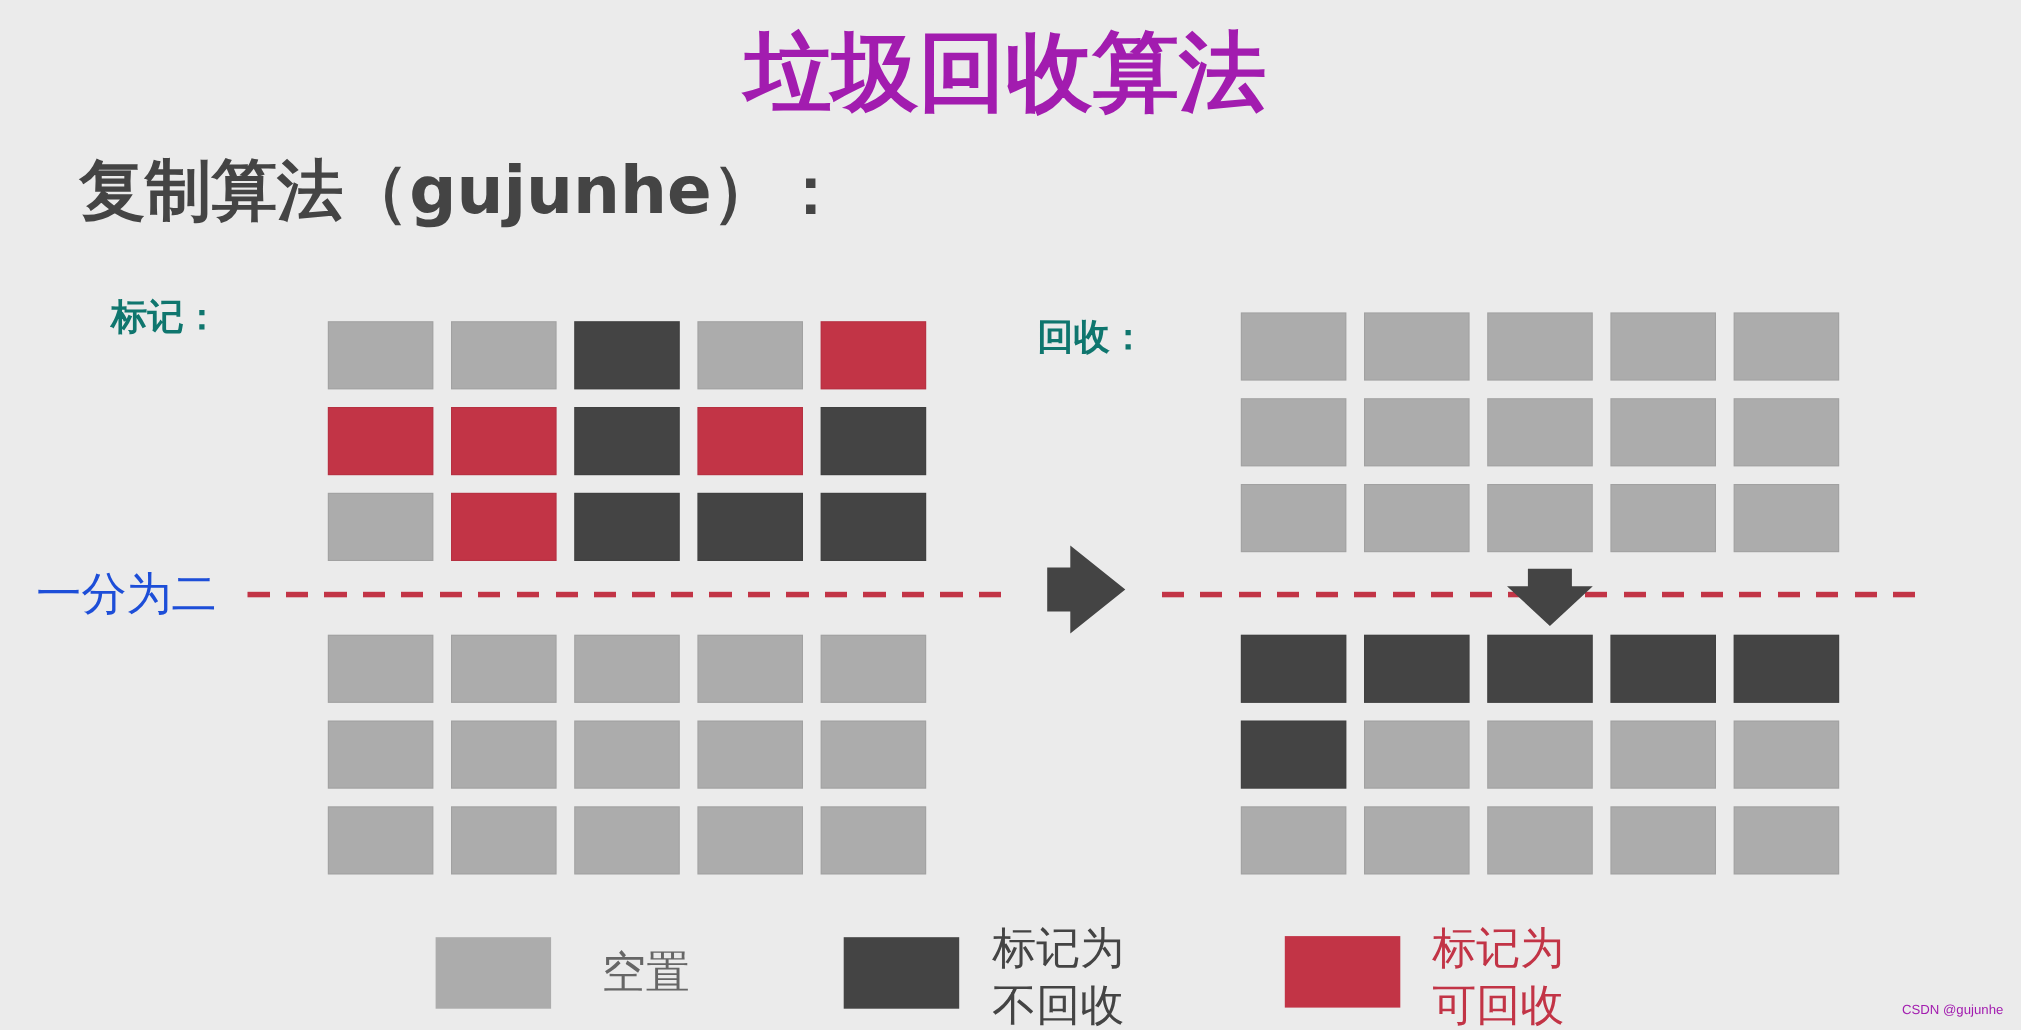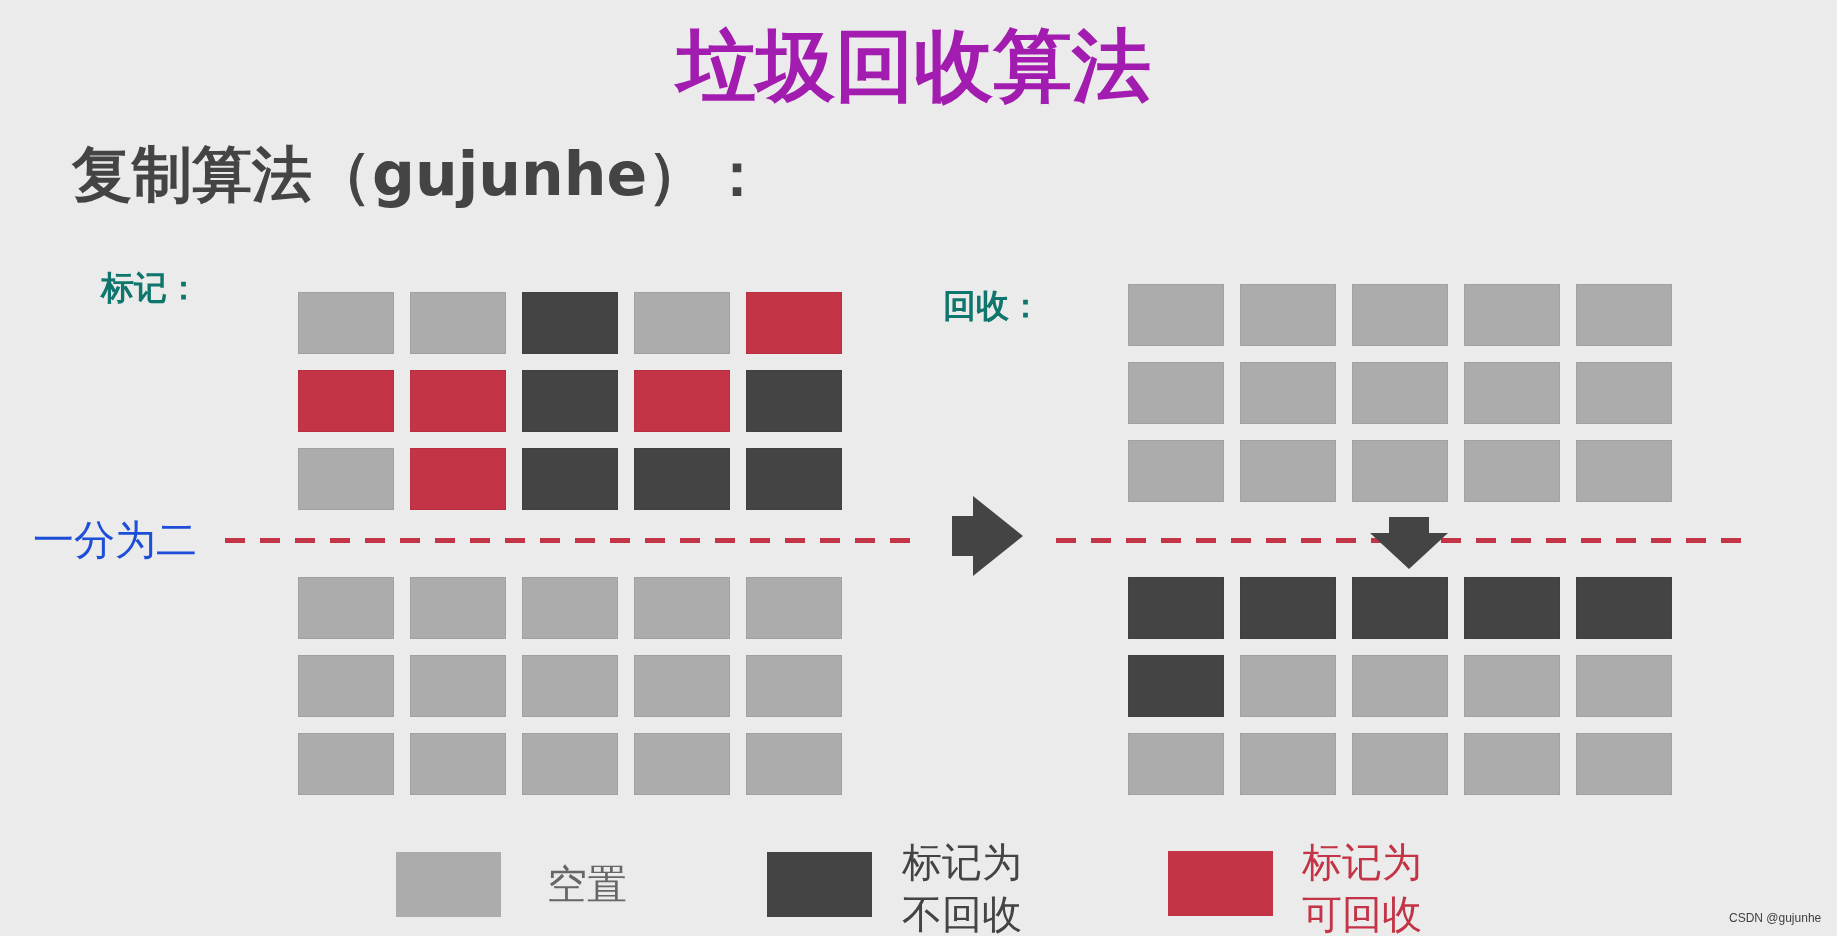--- a/index.html
+++ b/index.html
@@ -29,21 +29,21 @@
   }
   .grid { display: grid; grid-template-columns: repeat(5, 96px); column-gap: 16px; row-gap: 16px; }
   .cell { width: 96px; height: 62px; box-sizing: border-box; border: 1px solid rgba(0,0,0,0.06); }
   .cell.empty { background: #acacac; }
   .cell.live { background: #444444; }
   .cell.garbage { background: #c23446; }
   .dashes { height: 5px; top: 538px;
     background-image: repeating-linear-gradient(to right, #c23446 0 20px, transparent 20px 35px); }
   .legend-swatch { width: 105px; height: 65px; }
   .legend-text { font-size: 40px; line-height: 52px; white-space: nowrap; }
-  .watermark { left: 1729px; top: 911px; font-size: 12px; color: #404040; font-family: "Liberation Sans", sans-serif; white-space: nowrap; }
+  .watermark { left: 1729px; top: 911px; font-size: 12px; color: #a21caf; font-family: "Liberation Sans", sans-serif; white-space: nowrap; }
 </style>
 </head>
 <body>
 
 <div class="abs title">垃圾回收算法</div>
 <div class="abs subtitle">复制算法（gujunhe）：</div>
 
 <div class="abs section-label" style="left:101px; top:260px;">标记：</div>
 <div class="abs section-label" style="left:943px; top:278px;">回收：</div>
 

